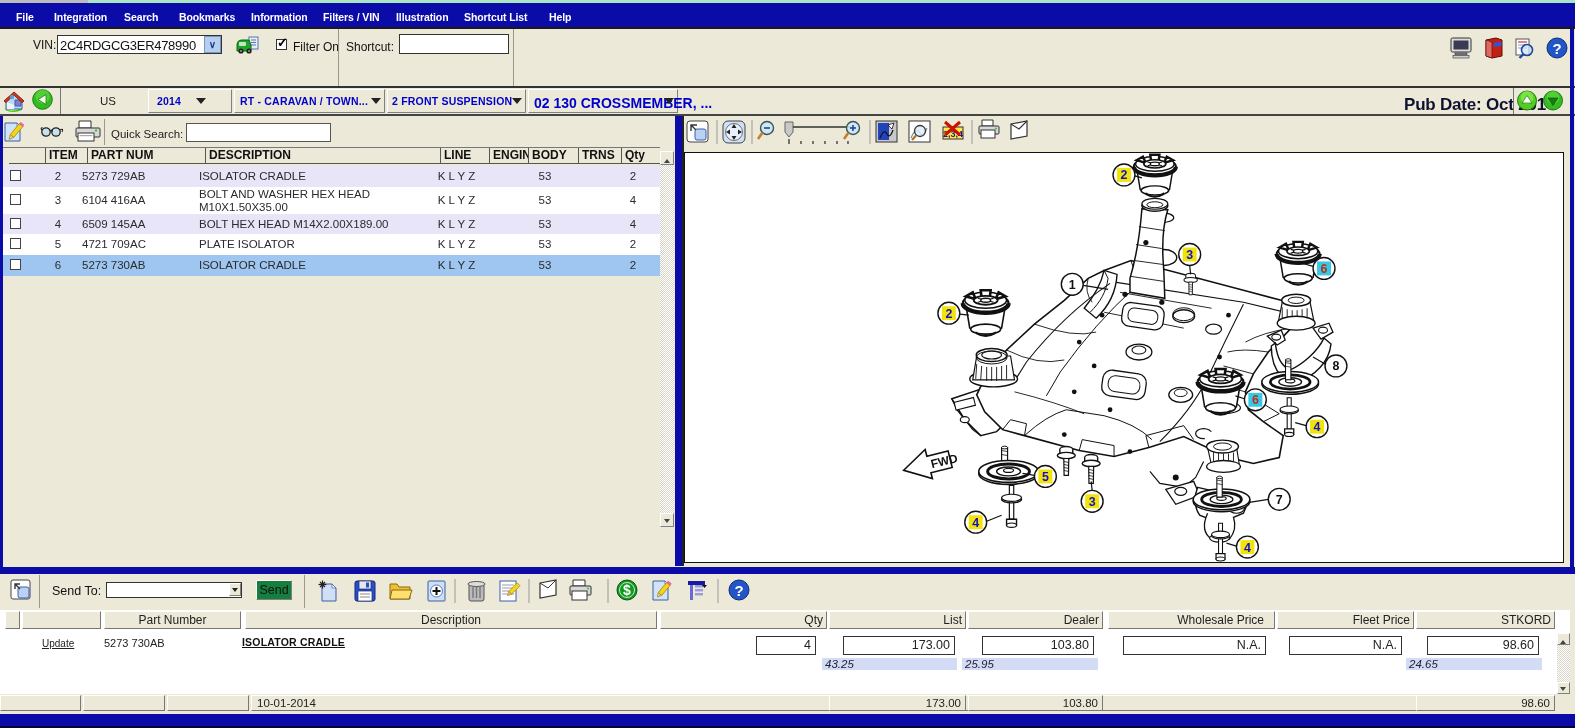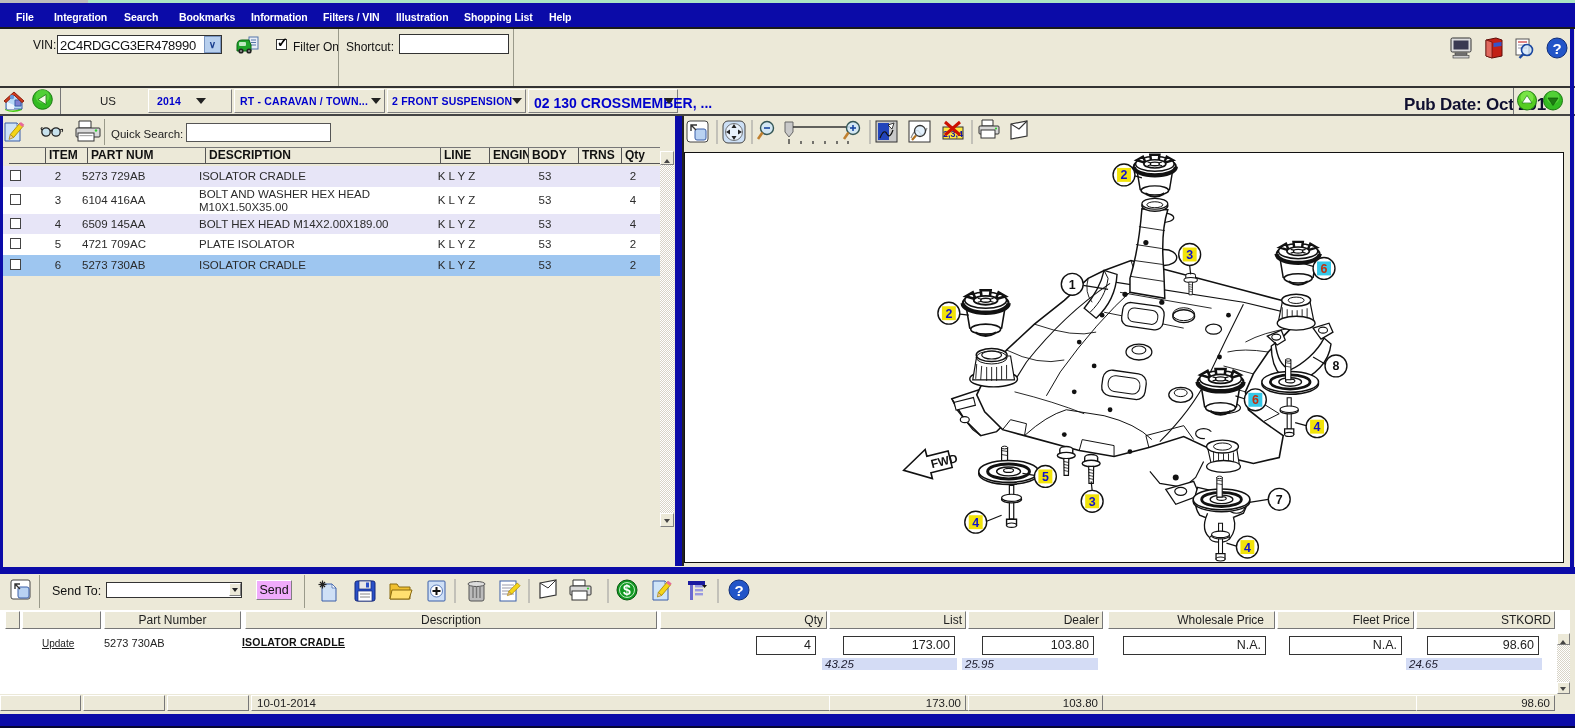--- a/index.html
+++ b/index.html
@@ -23,21 +23,21 @@
   <div class="abs navy" style="left:0;top:3px;width:1575px;height:24px;"></div>
   <div class="abs" style="left:0;top:27px;width:1575px;height:2px;background:#1a1a1a;"></div>
   <div id="menuitems" class="abs" style="left:0;top:3px;width:1575px;height:24px;color:#fff;font-size:10.5px;font-weight:bold;letter-spacing:-0.1px;">
     <span class="abs" style="left:16px;top:8px;">File</span>
     <span class="abs" style="left:54px;top:8px;">Integration</span>
     <span class="abs" style="left:124px;top:8px;">Search</span>
     <span class="abs" style="left:179px;top:8px;">Bookmarks</span>
     <span class="abs" style="left:251px;top:8px;">Information</span>
     <span class="abs" style="left:323px;top:8px;">Filters / VIN</span>
     <span class="abs" style="left:396px;top:8px;">Illustration</span>
-    <span class="abs" style="left:464px;top:8px;">Shopping List</span>
+    <span class="abs" style="left:464px;top:8px;">Shortcut List</span>
     <span class="abs" style="left:549px;top:8px;">Help</span>
   </div>
 
   <div class="abs beige" style="left:0;top:29px;width:1575px;height:58px;"></div>
   <div class="abs" style="left:33px;top:38px;font-size:12px;color:#111;">VIN:</div>
   <div class="abs" style="left:57px;top:35px;width:165px;height:19px;background:#fff;border:1px solid #333;"></div>
   <div class="abs" style="left:60px;top:38px;font-size:13px;color:#111;letter-spacing:-0.3px;">2C4RDGCG3ER478990</div>
   <div class="abs" style="left:204px;top:36px;width:17px;height:17px;background:#B7CFEE;border:1px solid #7a96c2;text-align:center;color:#1b3f8f;font-size:10px;font-weight:bold;line-height:15px;">∨</div>
 
   <svg class="abs" style="left:236px;top:36px;" width="24" height="20" viewBox="0 0 24 20">
@@ -583,21 +583,21 @@
   <svg class="abs" style="left:10px;top:579px;" width="28" height="24" viewBox="0 0 28 24">
     <rect x="1" y="1" width="19" height="19" rx="2" fill="#fff" stroke="#444"></rect>
     <rect x="8" y="8" width="11" height="11" rx="2" fill="#b9d2f2" stroke="#3a5fa8"></rect>
     <path d="M10 10 L5 5 M5 10 L5 5 L10 5" fill="none" stroke="#333" stroke-width="1.4"></path>
   </svg>
   <div class="abs vline" style="left:39px;top:575px;height:33px;"></div>
   <div class="abs" style="left:52px;top:584px;font-size:12.5px;color:#111;">Send To:</div>
   <div class="abs" style="left:106px;top:582px;width:136px;height:16px;background:#fff;border:1px solid #333;"></div>
   <div class="abs btn3d" style="left:229px;top:583px;width:12px;height:13px;"></div>
   <div class="abs" style="left:231.5px;top:588px;width:0;height:0;border:3.5px solid transparent;border-top:4.5px solid #222;"></div>
-  <div class="abs btn3d" style="left:256px;top:580px;width:36px;height:20px;border-width:1.5px;background:#f0abfc;text-align:center;font-size:12.5px;color:#111;line-height:18px;">Send</div>
+  <div class="abs btn3d" style="left:256px;top:580px;width:36px;height:20px;border-width:1.5px;background:#15803d;text-align:center;font-size:12.5px;color:#111;line-height:18px;">Send</div>
   <div class="abs vline" style="left:304px;top:575px;height:33px;"></div>
   <svg class="abs" style="left:316px;top:578px;" width="440" height="26" viewBox="0 0 440 26">
 
     <g transform="translate(0,0)">
       <path d="M6 6 L16 6 L20 10 L20 23 L6 23 Z" fill="#cfe0f6" stroke="#3a5fa8"></path>
       <path d="M16 6 L16 10 L20 10 Z" fill="#fff" stroke="#3a5fa8" stroke-width="0.7"></path>
       <g stroke="#222" stroke-width="1.2">
           <line x1="4" y1="4" x2="9" y2="9"></line>
           <line x1="9" y1="4" x2="4" y2="9"></line>
           <line x1="6.5" y1="2.5" x2="6.5" y2="10.5"></line>

